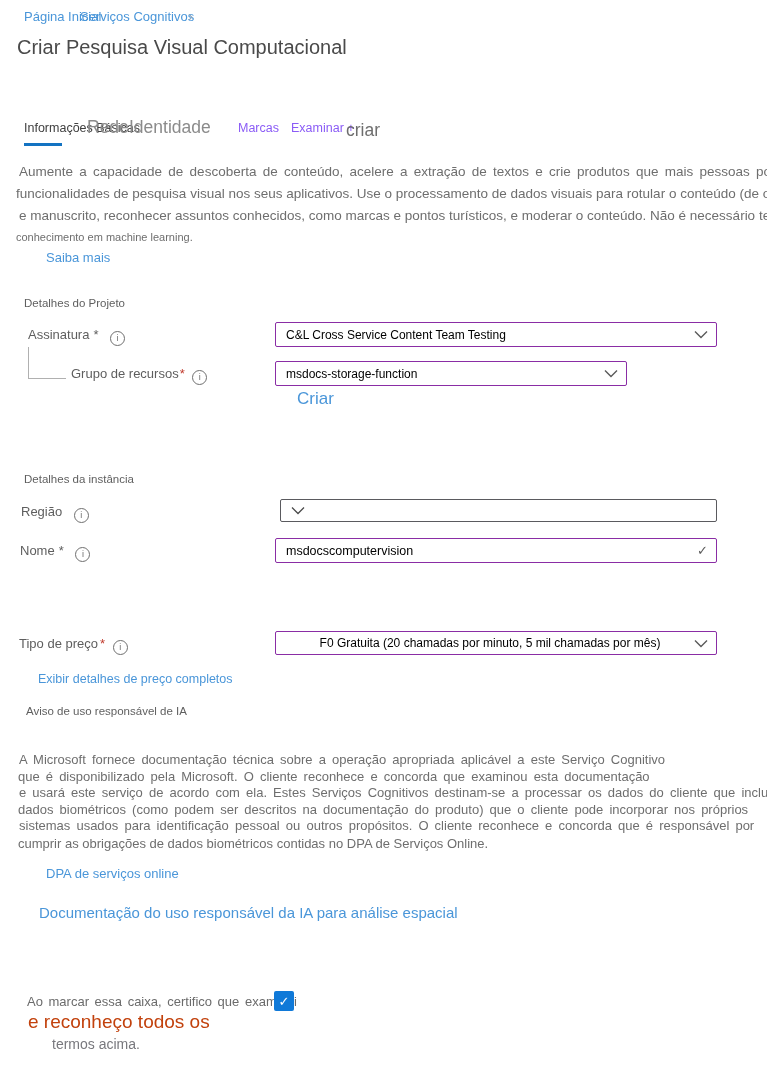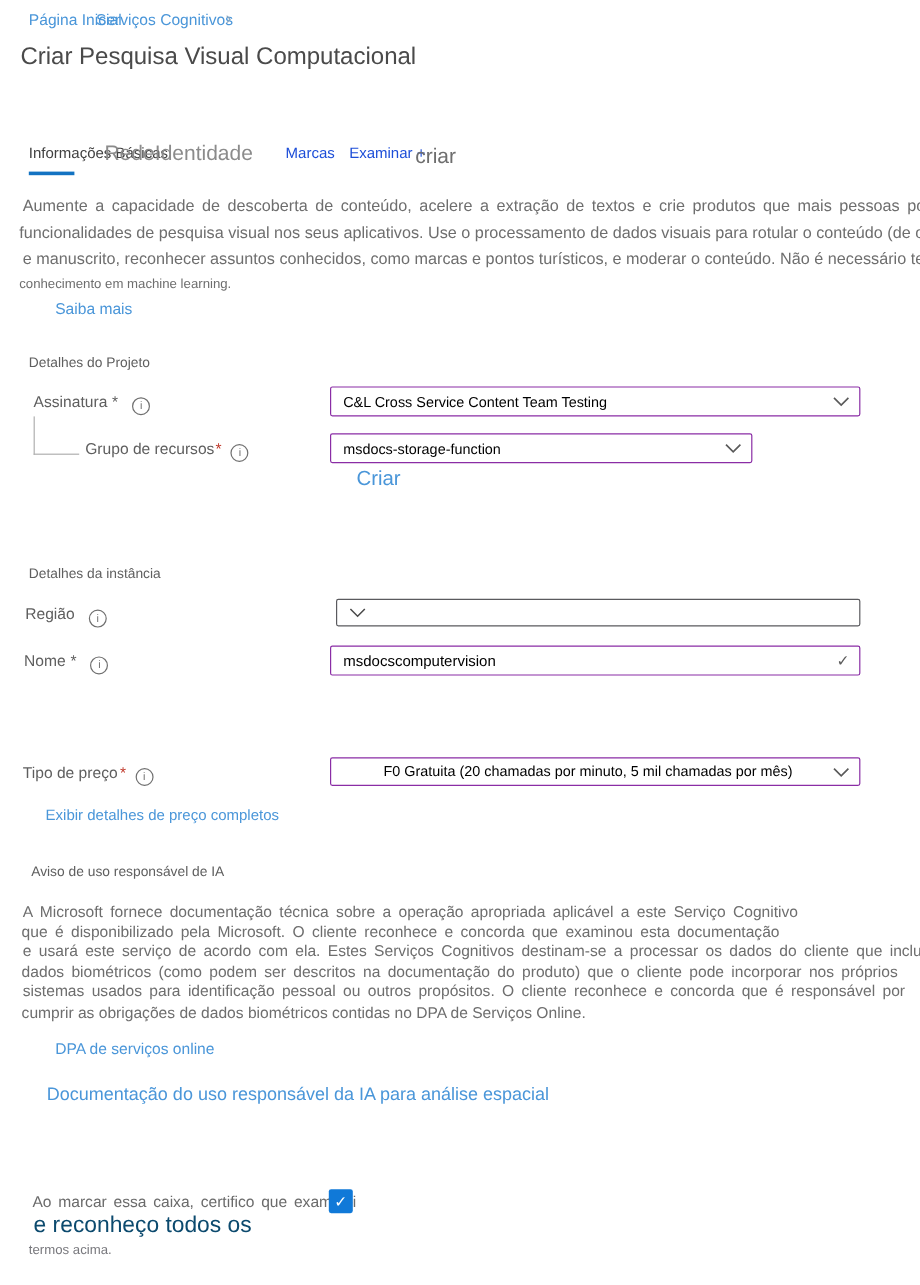--- a/index.html
+++ b/index.html
@@ -5,21 +5,21 @@
   html,body{margin:0;padding:0;background:#fff;}
   body{font-family:"Liberation Sans", sans-serif;-webkit-font-smoothing:antialiased;}
   .page{position:relative;width:767px;height:1071px;background:#ffffff;overflow:hidden;border-radius:23px;}
   .abs{position:absolute;}
   
   .crumb{font-size:13px;color:#4a96d9;white-space:nowrap;cursor:pointer;}
   .crumb-sep{font-size:13px;color:#8aa5bd;}
   
   .title{font-size:20px;color:#4a4a4a;white-space:nowrap;}
   
-  .tab-sm{font-size:12.5px;color:#1d4ed8;white-space:nowrap;cursor:pointer;}
+  .tab-sm{font-size:12.5px;color:#8b5cf6;white-space:nowrap;cursor:pointer;}
   .tab-lg{font-size:17.5px;color:#8b8b8b;white-space:nowrap;cursor:pointer;}
   .tab-underline{background:#1373c2;height:3px;}
   
   .para{font-size:13px;color:#6e6e6e;white-space:nowrap;}
   .para.justify{word-spacing:2.5px;}
   .para.small{font-size:11px;}
   .section-label{font-size:11.5px;color:#5f5f5f;white-space:nowrap;}
   .link{font-size:13px;color:#4a96d9;white-space:nowrap;cursor:pointer;margin-left:20px;}
   .link.lg{font-size:17px;}
   
@@ -30,22 +30,22 @@
   
   .field{box-sizing:border-box;height:25px;background:#fff;border:1.5px solid #8a2da5;border-radius:2px;display:flex;align-items:center;padding:0 8px 0 10px;cursor:pointer;}
   .field.gray{border:1px solid #5a5a5e;height:23px;}
   .field-value{flex:1;font-size:12px;color:#000000;white-space:nowrap;overflow:hidden;}
   .field-value.sm{font-size:11px;}
   .chev{display:flex;align-items:center;}
   .valid-check{font-size:13px;color:#5a5a5a;}
   .connector{border-left:1px solid #b0b0b0;border-bottom:1px solid #b0b0b0;}
   
   .ack1{font-size:13px;color:#6b6b6b;word-spacing:2px;white-space:nowrap;}
-  .ack2{font-size:19px;color:#0c4a6e;white-space:nowrap;}
-  .ack3{font-size:11px;color:#78787d;white-space:nowrap;}
+  .ack2{font-size:19px;color:#c2410c;white-space:nowrap;}
+  .ack3{font-size:14px;color:#78787d;white-space:nowrap;margin-left:28px;}
   .checkbox{width:20px;height:20px;background:#1079d8;border-radius:2px;display:flex;align-items:center;justify-content:center;cursor:pointer;}
   .checkbox .check{color:#ffffff;font-size:13px;line-height:1;}
 </style>
 </head>
 <body>
 
 <div class="page">
 
   <span class="abs crumb" style="left:24px;top:9px;">Página Inicial</span>
   <span class="abs crumb" style="left:80px;top:9px;">Serviços Cognitivos</span>
@@ -131,21 +131,21 @@
   <div class="abs field" style="left:275px;top:631px;width:442px;height:24px;text-align:center;">
     <span class="field-value">F0 Gratuita (20 chamadas por minuto, 5 mil chamadas por mês)</span>
     <span class="chev">
       <svg width="14" height="9" viewBox="0 0 14 9">
           <path d="M1 1.5 L7 7.5 L13 1.5" fill="none" stroke="#5a5a5a" stroke-width="1.4"></path>
         </svg>
     </span>
   </div>
   <div class="abs link" style="left:18px;top:672px;font-size:12.5px;">Exibir detalhes de preço completos</div>
 
-  <div class="abs section-label" style="left:26px;top:721px;text-align:center;">Aviso de uso responsável de IA</div>
+  <div class="abs section-label" style="left:26px;top:705px;text-align:center;">Aviso de uso responsável de IA</div>
   <div class="abs para justify" style="left:18px;top:769px;">que é disponibilizado pela Microsoft. O cliente reconhece e concorda que examinou esta documentação</div>
   <div class="abs para justify" style="left:19px;top:752px;">A Microsoft fornece documentação técnica sobre a operação apropriada aplicável a este Serviço Cognitivo</div>
   <div class="abs para justify" style="left:19px;top:785px;">e usará este serviço de acordo com ela. Estes Serviços Cognitivos destinam-se a processar os dados do cliente que incluem</div>
   <div class="abs para justify" style="left:18px;top:802px;">dados biométricos (como podem ser descritos na documentação do produto) que o cliente pode incorporar nos próprios</div>
   <div class="abs para justify" style="left:19px;top:818px;">sistemas usados para identificação pessoal ou outros propósitos. O cliente reconhece e concorda que é responsável por</div>
   <div class="abs para" style="left:18px;top:836px;">cumprir as obrigações de dados biométricos contidas no DPA de Serviços Online.</div>
 
   <div class="abs link" style="left:26px;top:866px;">DPA de serviços online</div>
   <div class="abs link" style="left:19px;top:904px;font-size:15px;">Documentação do uso responsável da IA para análise espacial</div>
 

